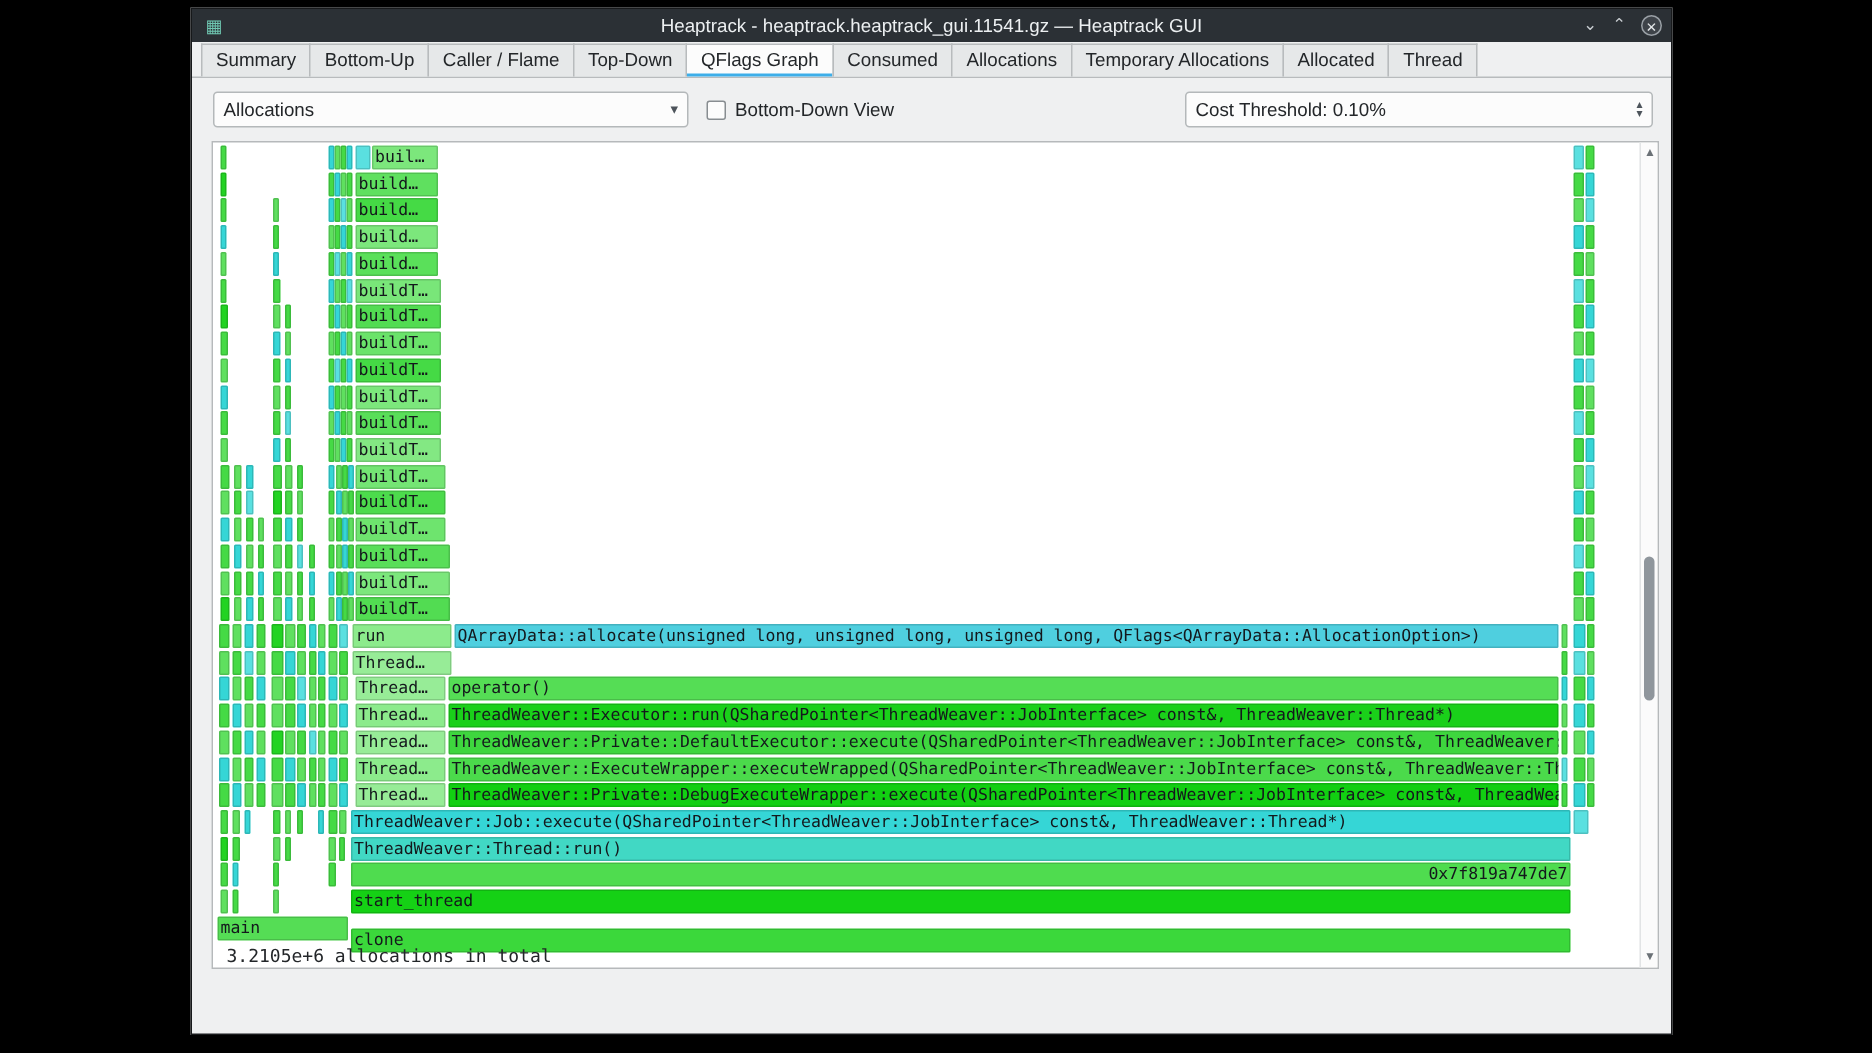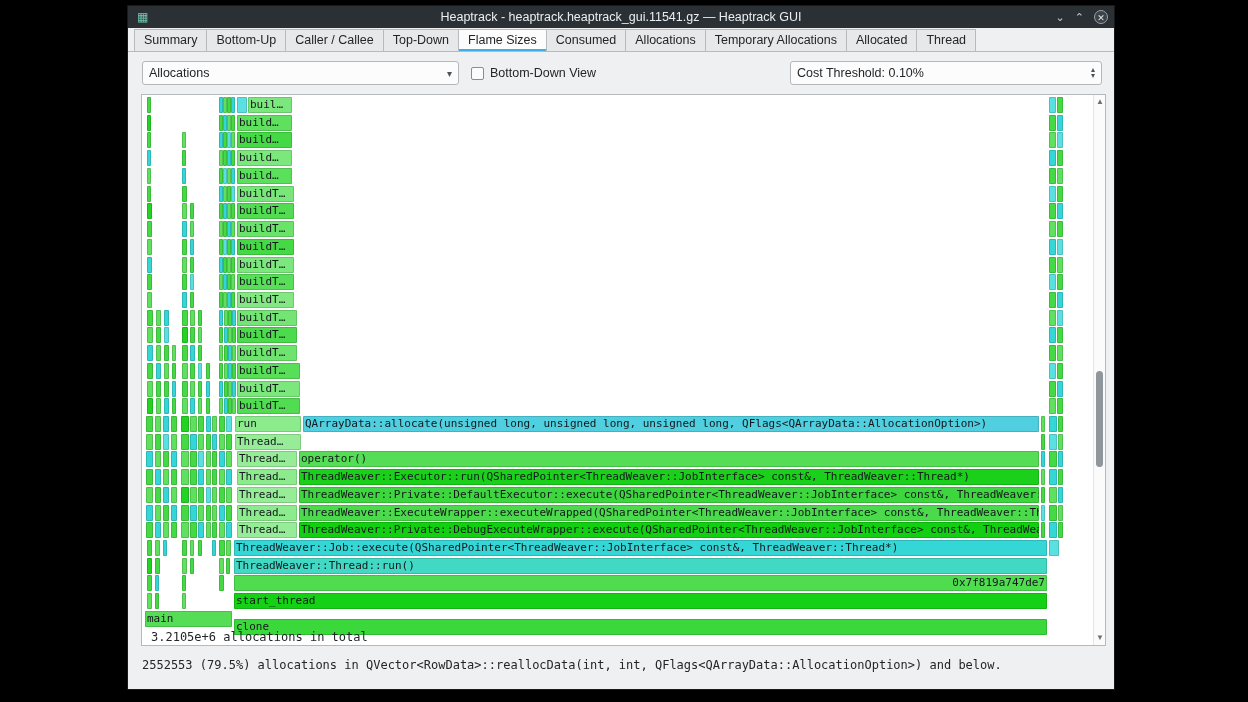--- a/index.html
+++ b/index.html
@@ -63,23 +63,23 @@
     <span class="win-controls">
       <span class="win-btn"><span>⌄</span></span>
       <span class="win-btn"><span>⌃</span></span>
       <span class="close-circle"><span>✕</span></span>
     </span>
   </div>
 
   <div class="tabbar">
     <span class="tab">Summary</span>
     <span class="tab">Bottom-Up</span>
-    <span class="tab">Caller / Callee</span>
+    <span class="tab">Caller / Flame</span>
     <span class="tab">Top-Down</span>
-    <span class="tab active">Flame Sizes</span>
+    <span class="tab active">QFlags Graph</span>
     <span class="tab">Consumed</span>
     <span class="tab">Allocations</span>
     <span class="tab">Temporary Allocations</span>
     <span class="tab">Allocated</span>
     <span class="tab">Thread</span>
   </div>
 
   <div class="toolbar">
     <div class="combo">
       <span class="combo-text">Allocations</span>
@@ -440,17 +440,14 @@
         <div class="fbar" style="left: 92px; top: 524px; width: 813px; background: rgb(59, 216, 59);">clone</div>
       </div>
     <div class="total-label">3.2105e+6 allocations in total</div>
     <div class="scrollbar">
       <span class="sb-arrow" style="top:2px">▲</span>
       <div class="sb-thumb"></div>
       <span class="sb-arrow" style="bottom:2px">▼</span>
     </div>
   </div>
 
-  <div class="statusbar">
-    <span>2552553 (79.5%) allocations in QVector&lt;RowData&gt;::reallocData(int, int, QFlags&lt;QArrayData::AllocationOption&gt;) and below.</span>
-  </div>
 
 </div>
 
 </body></html>

